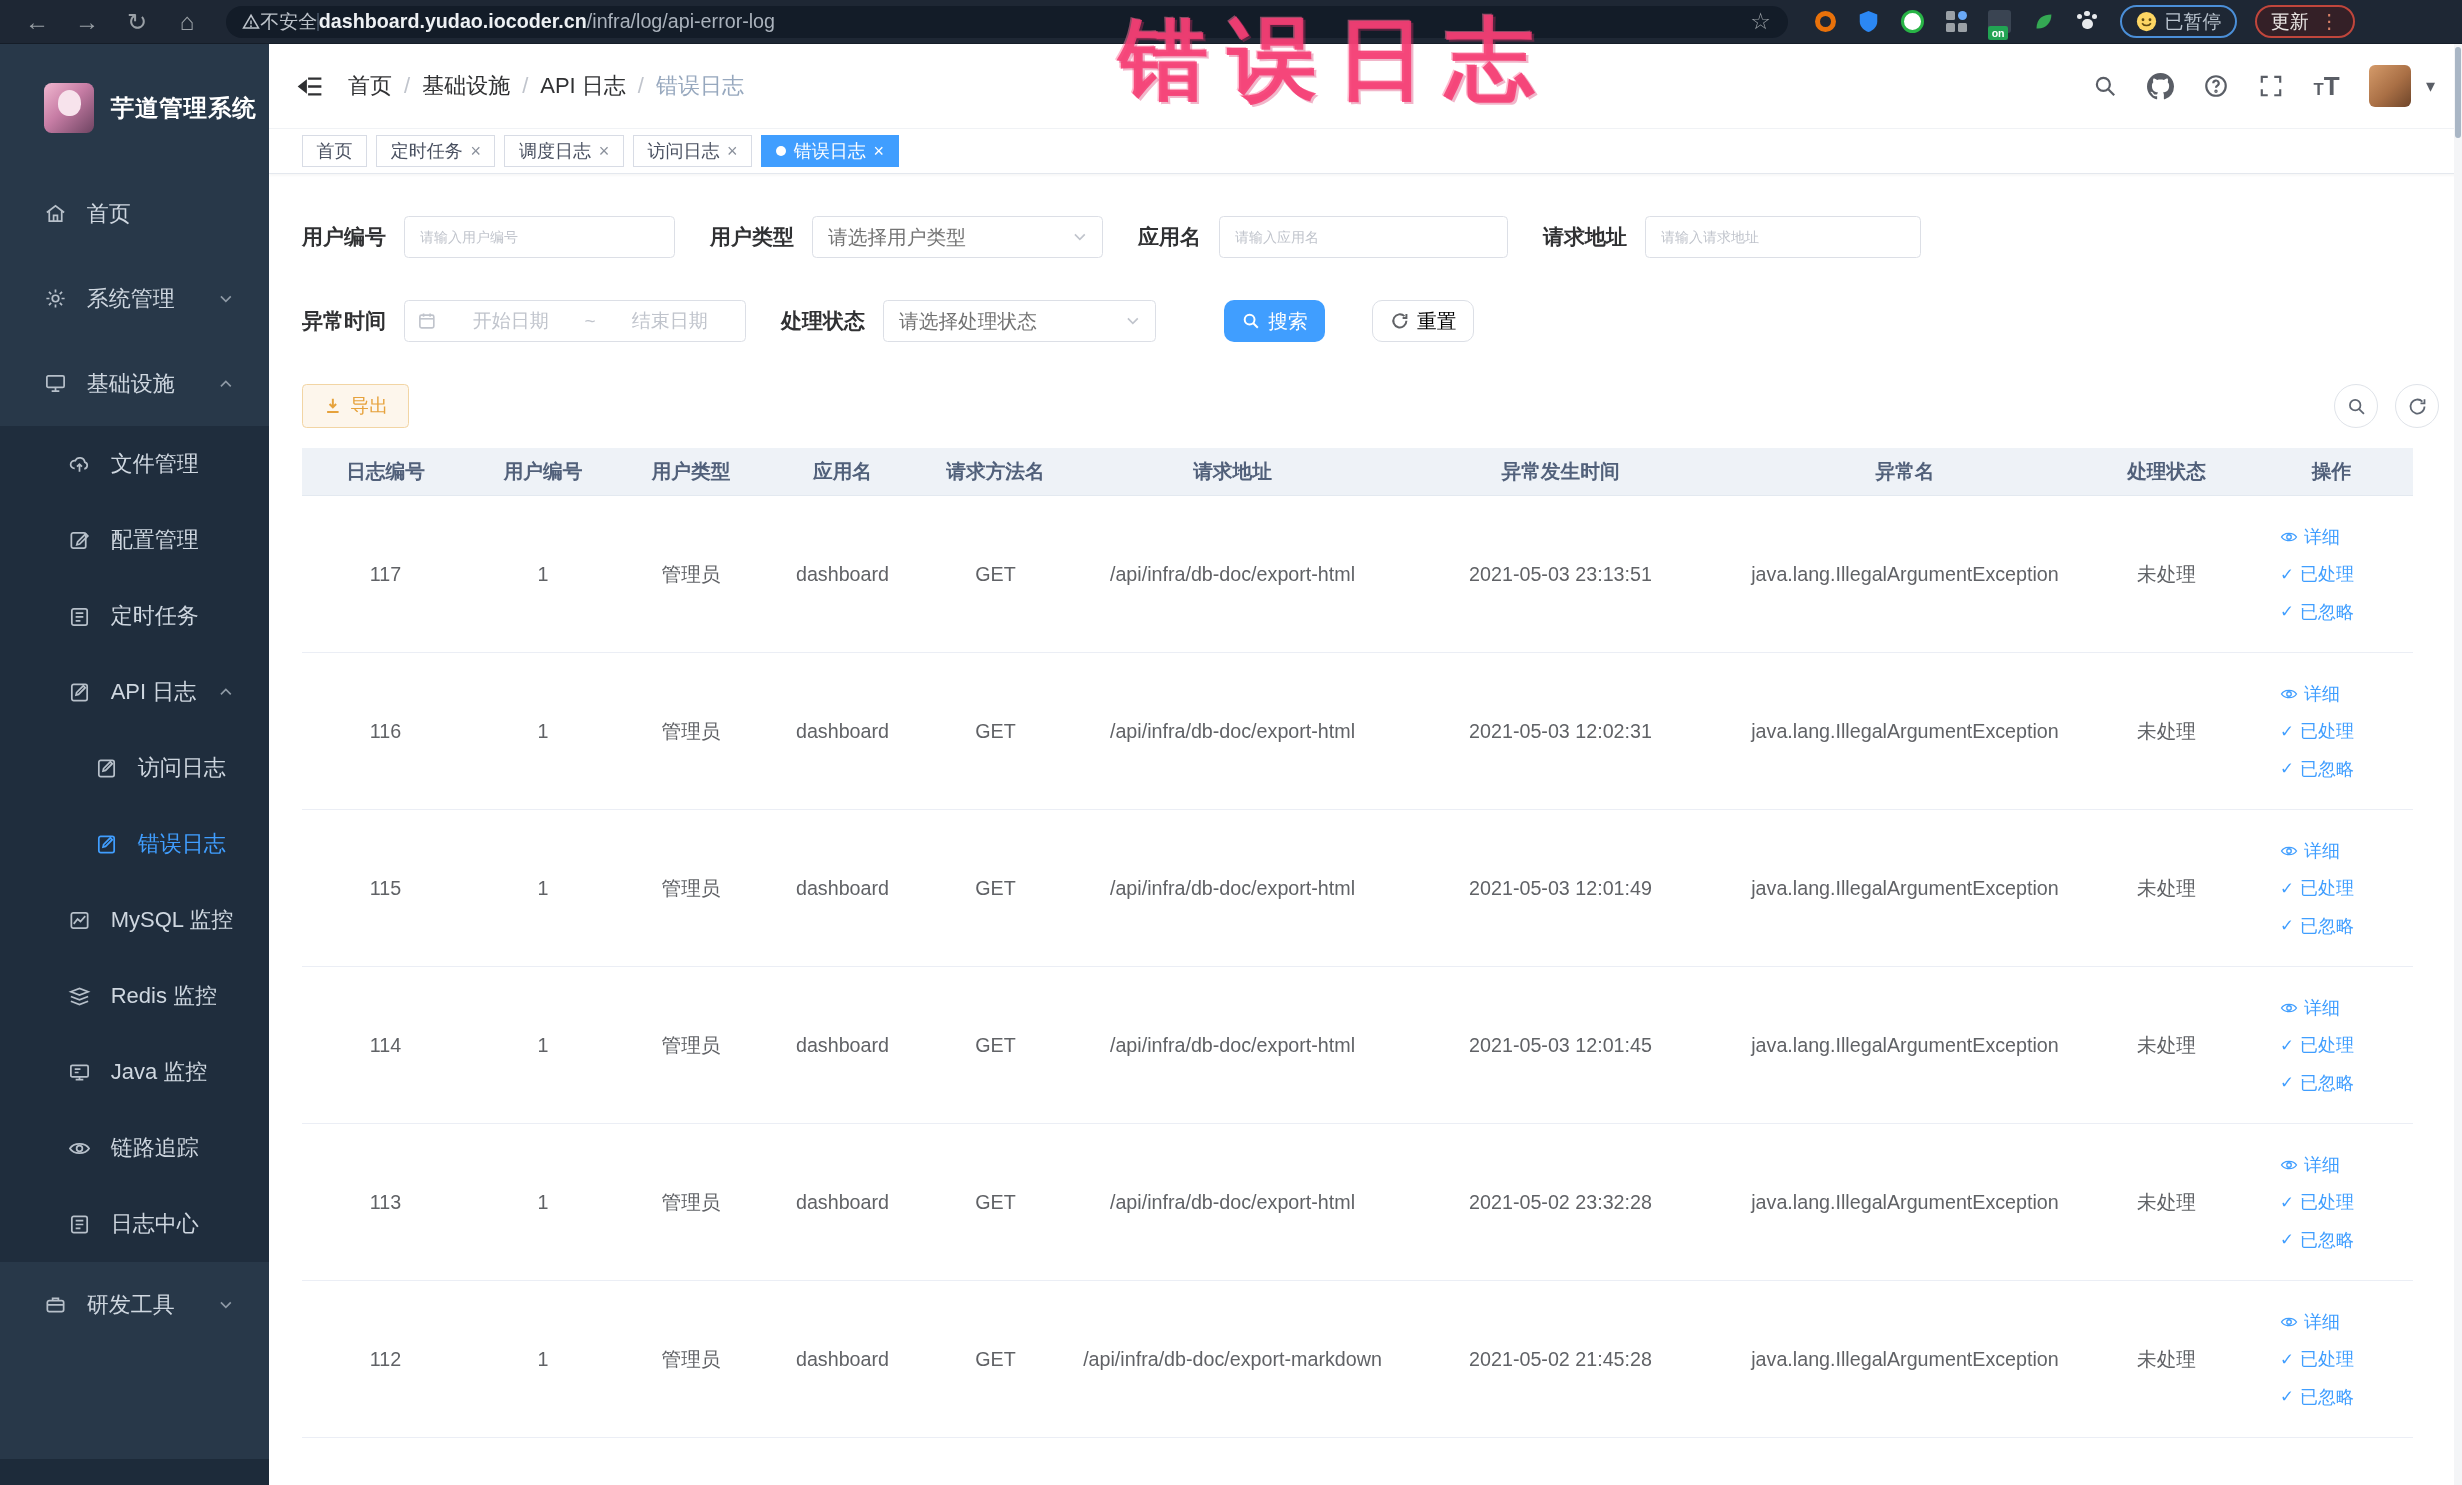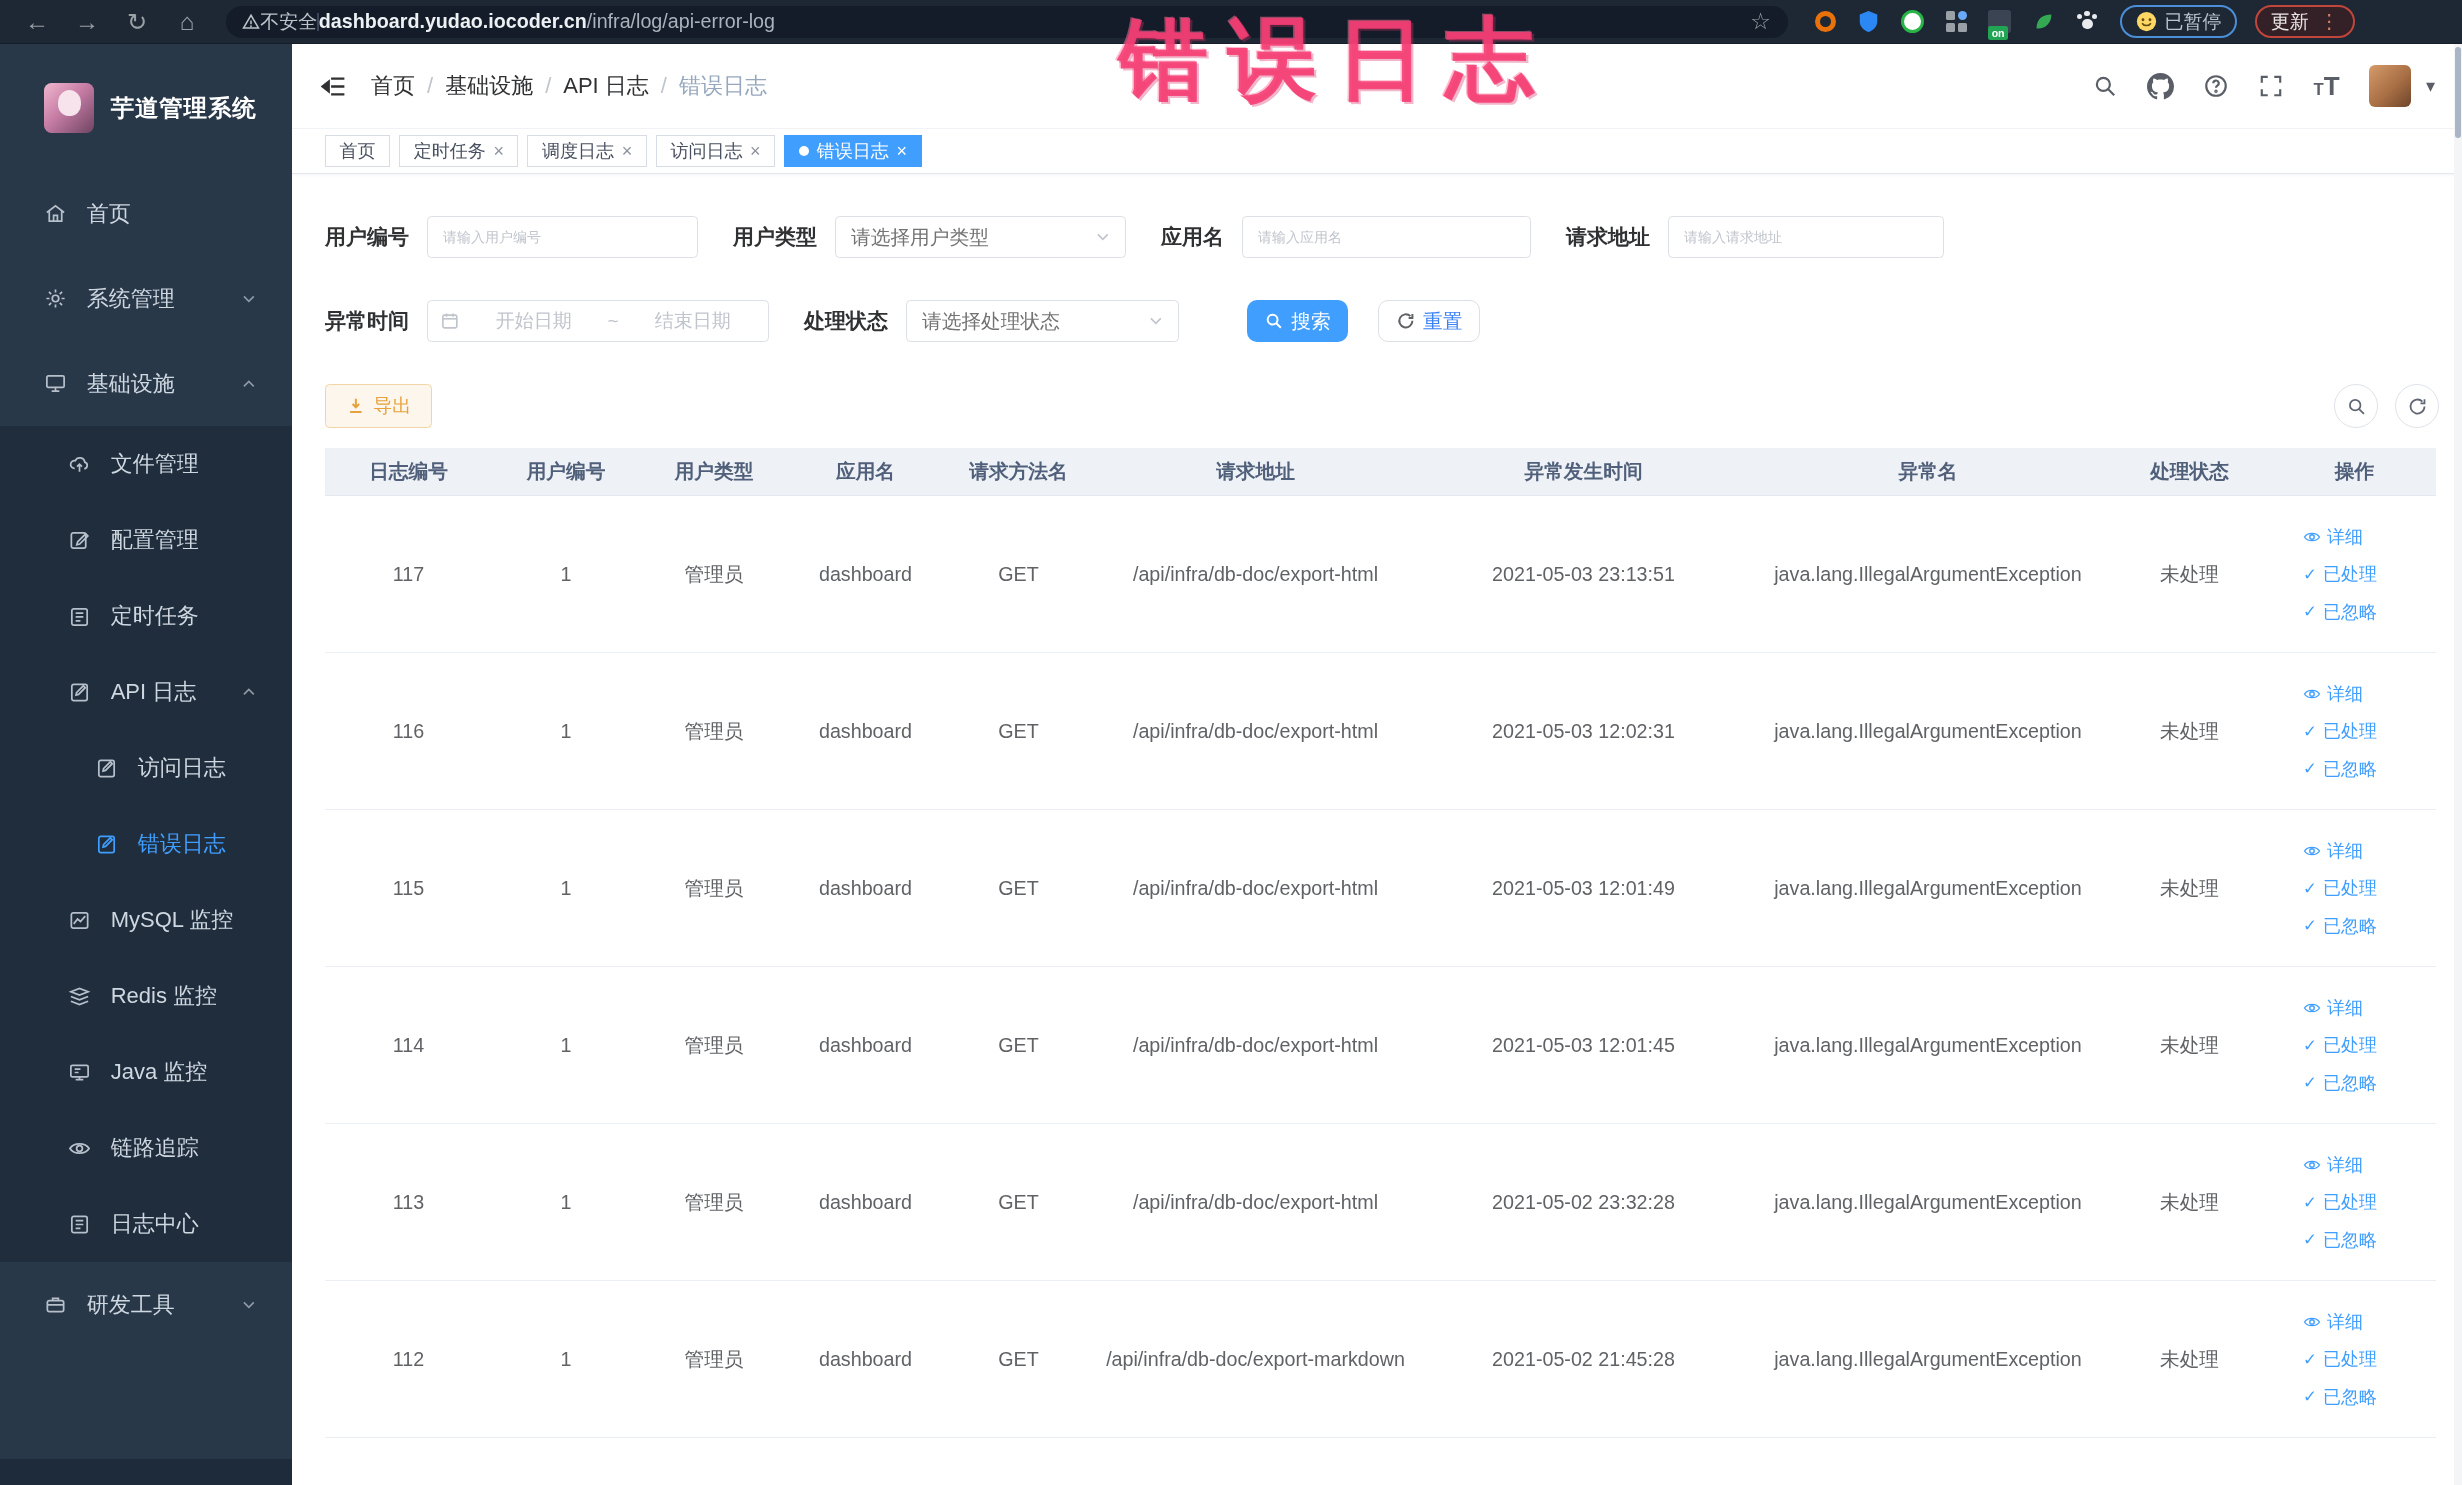--- a/index.html
+++ b/index.html
@@ -32,21 +32,21 @@
   .paw i { position:absolute; background:#e8eaed; border-radius:50%; }
   .pill { height:33px; border-radius:16.7px; display:flex; align-items:center; gap:7.6px; padding:0 13.6px; font-size:19px; cursor:pointer; }
   .pill-paused { border:2.3px solid #4b8fd8; color:#b9c3ce; margin-left:13.6px; }
   .pill-update { border:2.3px solid #c0463c; background:#342027; color:#e8e4e2; margin-left:12px; gap:10.6px; }
   .pill-update .dots { color:#d77f66; font-size:19.7px; }
 
   
   .app { display:flex; height:1442px; }
 
   
-  .sidebar { width:292px; flex:none; background:#283849; color:#cfd7e0; position:relative; overflow:hidden; }
+  .sidebar { width:269px; flex:none; background:#283849; color:#cfd7e0; position:relative; overflow:hidden; }
   .logo-row { height:127px; display:flex; align-items:center; padding-left:44px; gap:16.7px; }
   .logo-avatar { width:50px; height:50px; border-radius:7.6px;
     background:linear-gradient(135deg,#f0b7cf 0%,#c77da5 45%,#6e4462 100%); position:relative; flex:none; }
   .logo-avatar:after { content:""; position:absolute; left:13.6px; top:7.6px; width:23px; height:26px;
     background:#f7e3ec; border-radius:50% 50% 45% 45%; }
   .logo-title { font-size:23.5px; font-weight:700; color:#fff; letter-spacing:0.8px; }
   .mi { height:85px; display:flex; align-items:center; gap:19.7px; padding-left:44px; font-size:22px; cursor:pointer; color:#cfd7e0; }
   .mi .ic { flex:none; }
   .mi .ic path, .mi .ic circle, .mi .ic rect, .mi .ic polyline, .mi .ic ellipse, .mi .ic line
     { stroke:#b7c0ca; stroke-width:1.8; fill:none; }
@@ -103,21 +103,21 @@
     align-items:center; padding:0 12px; gap:10.6px; cursor:pointer; }
   .dr .ph { color:#c0c4cc; font-size:19px; flex:1; text-align:center; }
   .dr .tld { color:#c0c4cc; font-size:19px; }
   .dr path, .dr rect, .dr line { stroke:#c0c4cc; stroke-width:2; fill:none; }
   .btn { height:42px; border-radius:10px; font-size:19.7px; display:inline-flex; align-items:center; gap:7.6px;
     padding:0 17px; cursor:pointer; border:none; white-space:nowrap;
     font-family:"Liberation Sans","DejaVu Sans",sans-serif; }
   .btn svg path, .btn svg circle, .btn svg line { stroke-width:2.4; fill:none; }
   .btn-primary { background:#409eff; color:#fff; margin-left:33px; }
   .btn-primary svg path, .btn-primary svg circle, .btn-primary svg line { stroke:#fff; }
-  .btn-plain { background:#fff; border:1.5px solid #dcdfe6; color:#3b82f6; margin-left:30px; }
+  .btn-plain { background:#fff; border:1.5px solid #dcdfe6; color:#000000; margin-left:47px; }
   .btn-plain svg path { stroke:#606266; }
 
   .toolrow { display:flex; align-items:center; margin-bottom:19.7px; }
   .btn-warn { height:44px; background:#fdf6ec; border:1.5px solid #f2d5a4; color:#e6a23c; border-radius:4.5px;
     font-size:19px; display:flex; align-items:center; gap:7.6px; padding:0 20px; cursor:pointer; }
   .btn-warn svg path, .btn-warn svg line { stroke:#e6a23c; stroke-width:2.4; fill:none; }
   .circles { margin-left:auto; display:flex; gap:16.7px; }
   .circle-btn { width:44px; height:44px; border-radius:50%; border:1.5px solid #dfe3e9; background:#fff;
     display:flex; align-items:center; justify-content:center; cursor:pointer; }
   .circle-btn svg path, .circle-btn svg circle, .circle-btn svg line { stroke:#5f6672; stroke-width:2; fill:none; }

